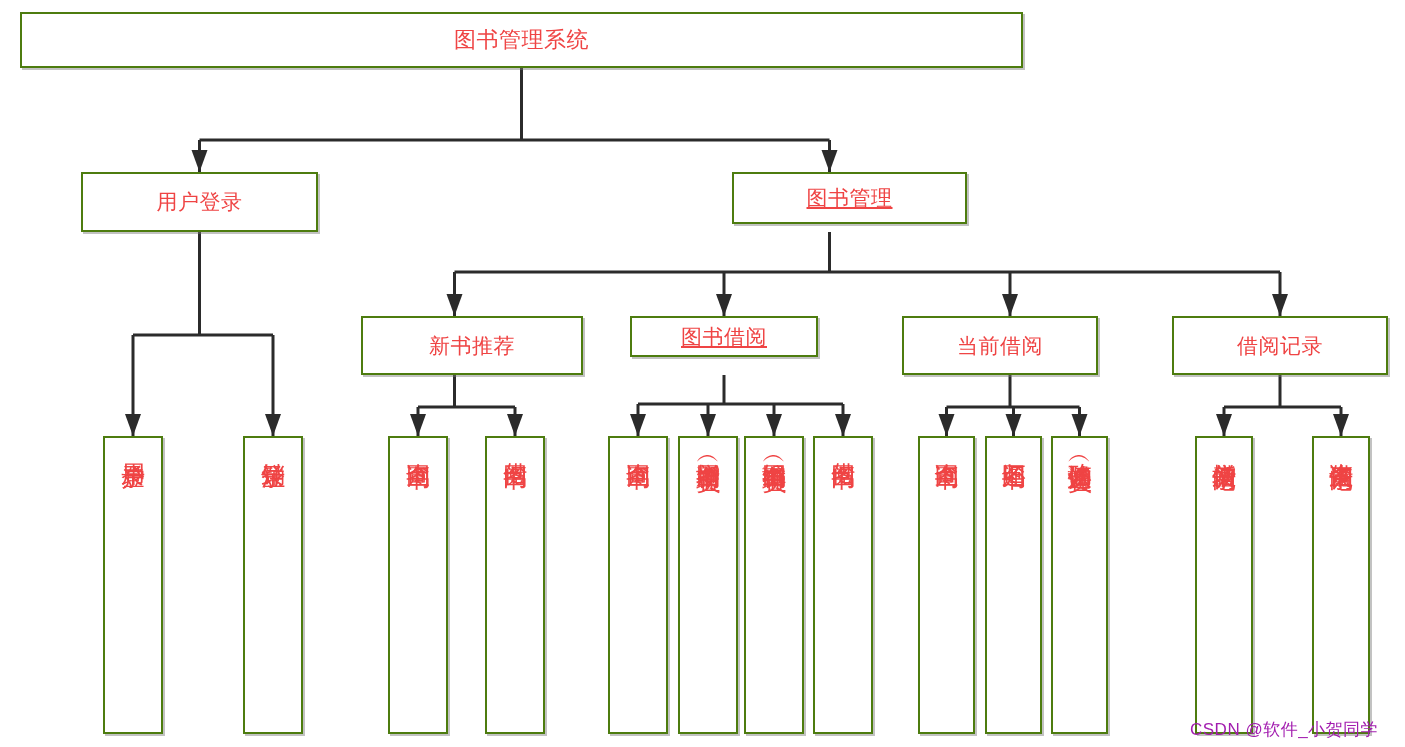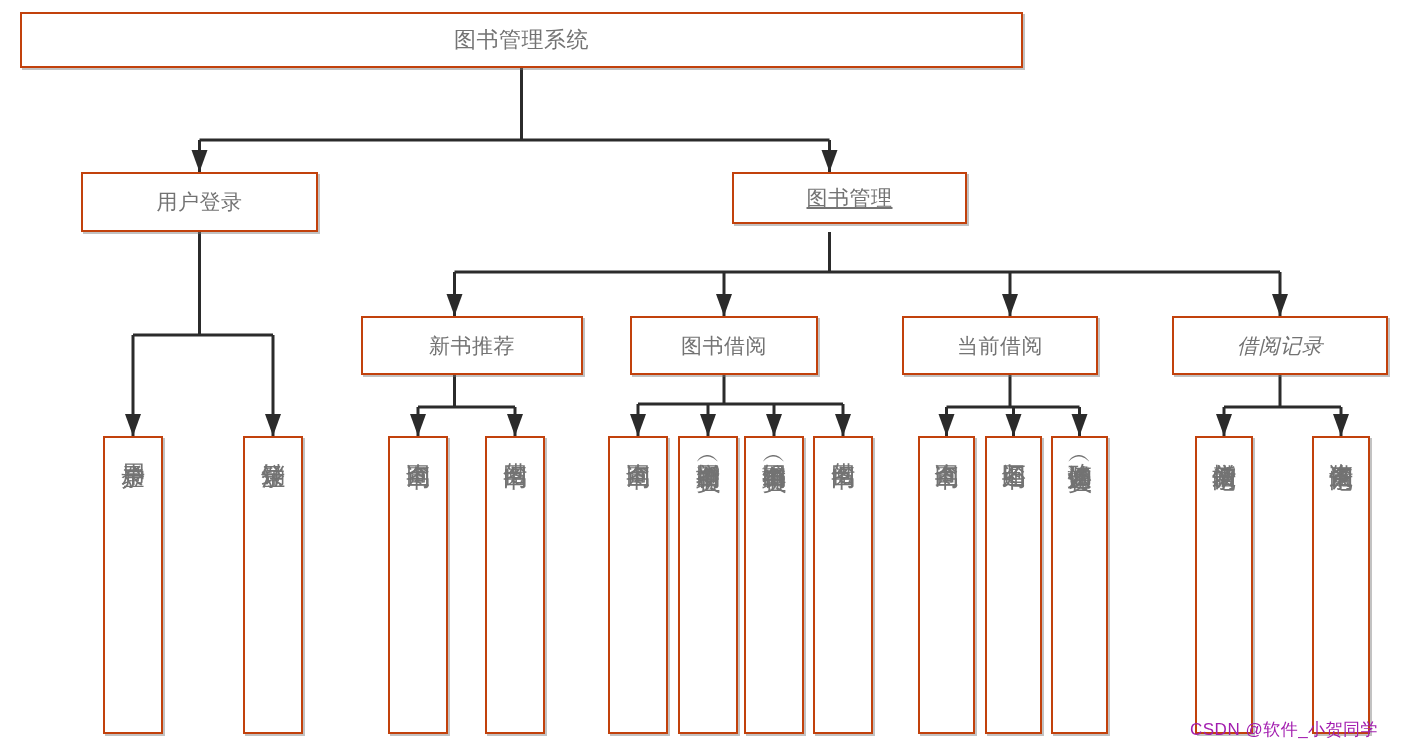--- a/index.html
+++ b/index.html
@@ -21,26 +21,26 @@
     position: absolute;
     left: 0;
     top: 0;
     width: 1405px;
     height: 747px;
   }
   .node {
     position: absolute;
     box-sizing: border-box;
     background: #ffffff;
-    border: 2px solid #c2410c;
+    border: 2px solid #4d7c0f;
     box-shadow: 2px 2px 0 rgba(120,120,120,0.45);
     display: flex;
     align-items: center;
     justify-content: center;
-    color: #737373;
+    color: #ef4444;
   }
   .node.horizontal .node-label {
     writing-mode: horizontal-tb;
     font-size: 21px;
     line-height: 1.1;
     letter-spacing: 0.5px;
     white-space: nowrap;
   }
   .node.vertical {
     align-items: flex-start;
@@ -130,27 +130,27 @@
       </div>
       <div class="node horizontal" style="left: 81px; top: 172px; width: 237px; height: 60px;">
         <span class="node-label">用户登录</span>
       </div>
       <div class="node horizontal" style="left: 732px; top: 172px; width: 235px; height: 52px; text-decoration: underline;">
         <span class="node-label">图书管理</span>
       </div>
       <div class="node horizontal" style="left: 361px; top: 316px; width: 222px; height: 59px;">
         <span class="node-label">新书推荐</span>
       </div>
-      <div class="node horizontal" style="left: 630px; top: 316px; width: 188px; height: 59px;">
+      <div class="node horizontal" style="left: 630px; top: 316px; width: 188px; height: 41px; text-decoration: underline;">
         <span class="node-label">图书借阅</span>
       </div>
       <div class="node horizontal" style="left: 902px; top: 316px; width: 196px; height: 59px;">
         <span class="node-label">当前借阅</span>
       </div>
-      <div class="node horizontal" style="left: 1172px; top: 316px; width: 216px; height: 59px; font-style: italic;">
+      <div class="node horizontal" style="left: 1172px; top: 316px; width: 216px; height: 59px;">
         <span class="node-label">借阅记录</span>
       </div>
       <div class="node vertical" style="left: 103px; top: 436px; width: 60px; height: 298px;">
         <span class="node-label">用户登录</span>
       </div>
       <div class="node vertical" style="left: 243px; top: 436px; width: 60px; height: 298px;">
         <span class="node-label">注销登录</span>
       </div>
       <div class="node vertical" style="left: 388px; top: 436px; width: 60px; height: 298px;">
         <span class="node-label">查询图书</span>

